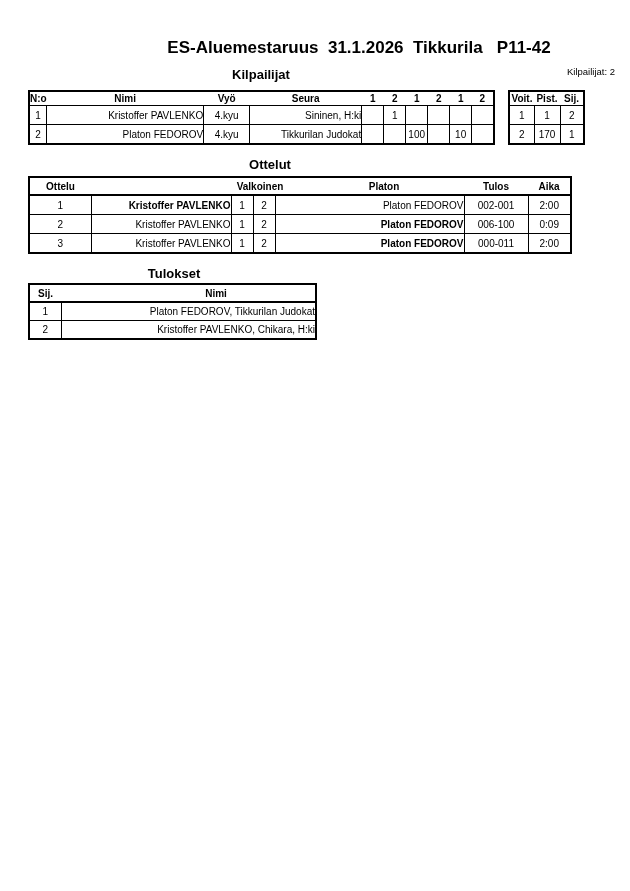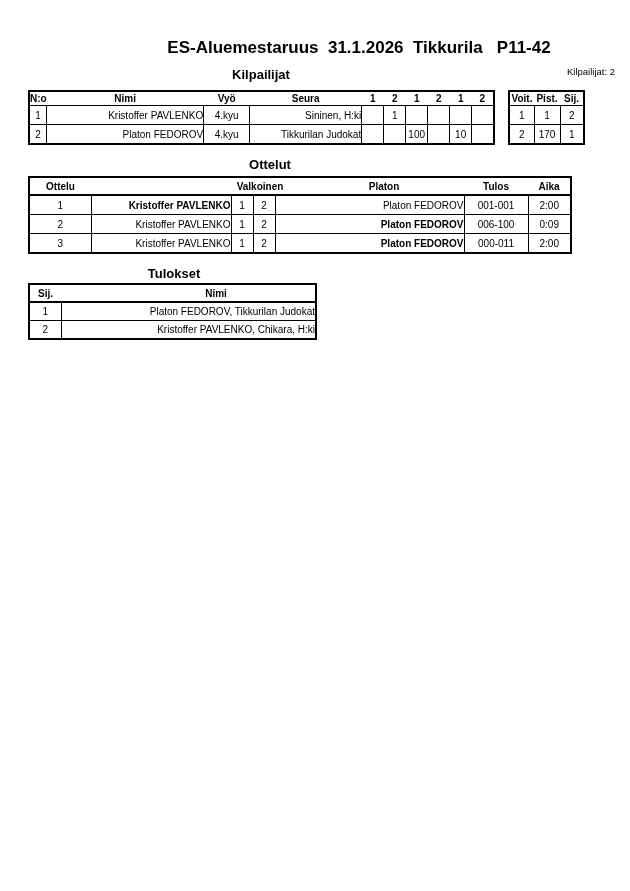--- a/index.html
+++ b/index.html
@@ -192,21 +192,21 @@
     </th>
     <th>Tulos</th>
     <th>Aika</th>
   </tr>
   <tr>
     <td>1</td>
     <td class="cell-left bold">Kristoffer PAVLENKO</td>
     <td>1</td>
     <td>2</td>
     <td class="cell-left">Platon FEDOROV</td>
-    <td>001-001</td>
+    <td>002-001</td>
     <td>2:00</td>
   </tr>
   <tr>
     <td>2</td>
     <td class="cell-left">Kristoffer PAVLENKO</td>
     <td>1</td>
     <td>2</td>
     <td class="cell-left bold">Platon FEDOROV</td>
     <td>006-100</td>
     <td>0:09</td>

